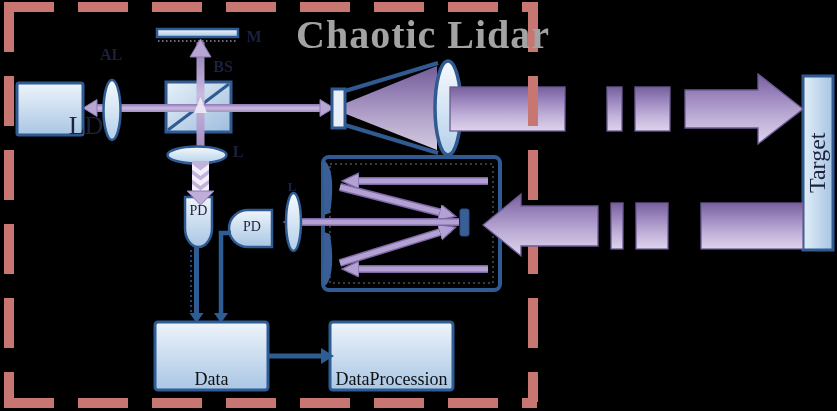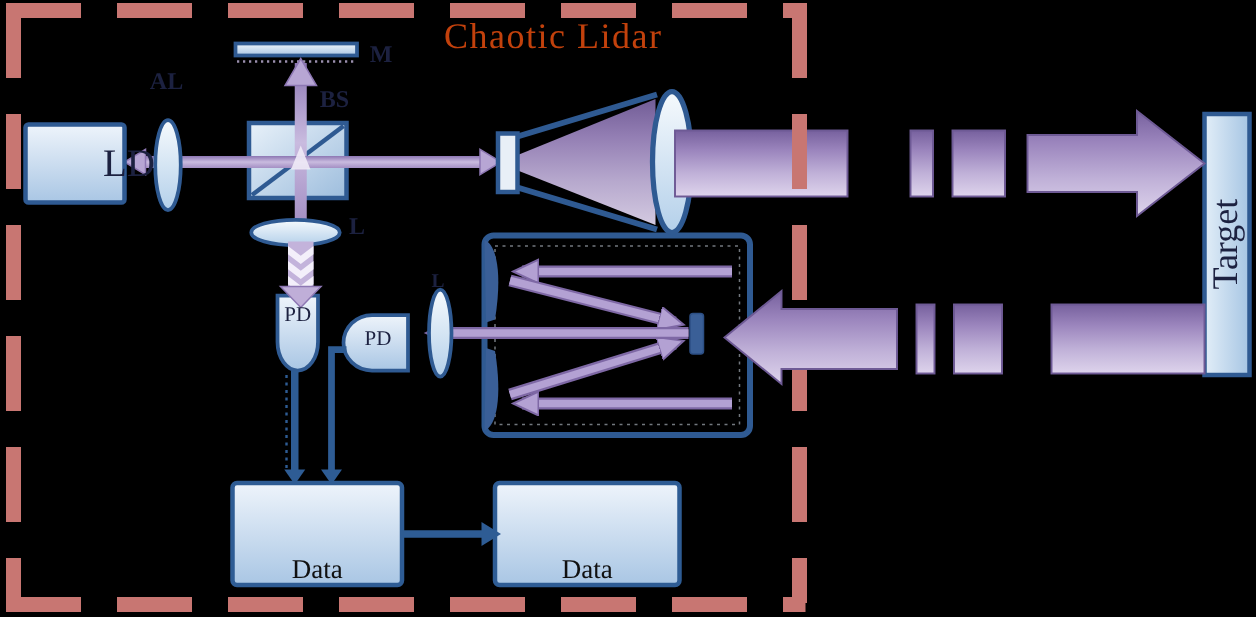--- a/index.html
+++ b/index.html
@@ -17,21 +17,21 @@
   .bd-h{background:repeating-linear-gradient(90deg,#c87672 0 50px,transparent 50px 74px);}
   .bd-v{background:repeating-linear-gradient(180deg,#c87672 0 50px,transparent 50px 74px);}
   .txt{
     position:absolute;z-index:7;
     color:#1c2140;
     display:flex;align-items:center;justify-content:center;
     text-align:center;line-height:1.15;
     pointer-events:none;
   }
   .title{
-    font-weight:normal;font-size:24px;color:#c2410c;letter-spacing:1px;
+    font-weight:bold;font-size:40px;color:#a3a3a3;letter-spacing:1px;
     white-space:nowrap;
   }
   .lbl{font-size:16px;font-weight:bold;}
   .lbl-sm{font-size:13px;font-weight:bold;}
   .boxtxt{font-size:18px;color:#101010;flex-direction:row;margin-top:23px;}
   .rot span{transform:rotate(-90deg);white-space:nowrap;font-size:24px;color:#1c2140;}
 </style>
 </head>
 <body>
 
@@ -177,21 +177,21 @@
     <g>
       <rect x="701" y="203" width="102" height="46" fill="url(#gBeamV2)" stroke="#6e5a95" stroke-width="1.3"></rect>
       <rect x="636" y="203" width="32" height="46" fill="url(#gBeamV2)" stroke="#6e5a95" stroke-width="1.3"></rect>
       <rect x="611" y="203" width="12" height="46" fill="url(#gBeamV2)" stroke="#6e5a95" stroke-width="1.3"></rect>
       <polygon points="483,225 521,194 521,206 598,206 598,246 521,246 521,256" fill="url(#gBeamV2)" stroke="#6e5a95" stroke-width="1.3"></polygon>
     </g>
   </svg>
 
   <div class="txt title" style="left:296px;top:12px;">Chaotic Lidar</div>
 
-  <div class="txt" style="left:17px;top:83px;width:66px;height:52px;font-size:26px;padding-left:36px;">LD</div>
+  <div class="txt" style="left:17px;top:100px;width:66px;height:52px;font-size:26px;padding-left:36px;">LD</div>
 
   <div class="txt lbl" style="left:96px;top:46px;width:30px;height:18px;">AL</div>
 
   <div class="txt lbl" style="left:208px;top:58px;width:30px;height:18px;">BS</div>
 
   <div class="txt lbl" style="left:243px;top:28px;width:22px;height:18px;">M</div>
 
   <div class="txt lbl" style="left:229px;top:143px;width:18px;height:18px;">L</div>
 
   <div class="txt lbl-sm" style="left:284px;top:180px;width:16px;height:15px;">L</div>
@@ -199,19 +199,20 @@
   <div class="txt" style="left:185px;top:201px;width:27px;height:20px;font-size:14px;">PD</div>
 
   <div class="txt" style="left:237px;top:217px;width:30px;height:20px;font-size:14px;">PD</div>
 
   <div class="txt boxtxt" style="left:155px;top:322px;width:113px;height:68px;">
     <span>Data</span>
   </div>
 
   <div class="txt boxtxt" style="left:330px;top:322px;width:123px;height:68px;">
     <span>Data</span>
+    <span>Procession</span>
   </div>
 
   <div class="txt rot" style="left:803px;top:76px;width:30px;height:174px;">
     <span>Target</span>
   </div>
 
 </div>
 
 </body></html>

